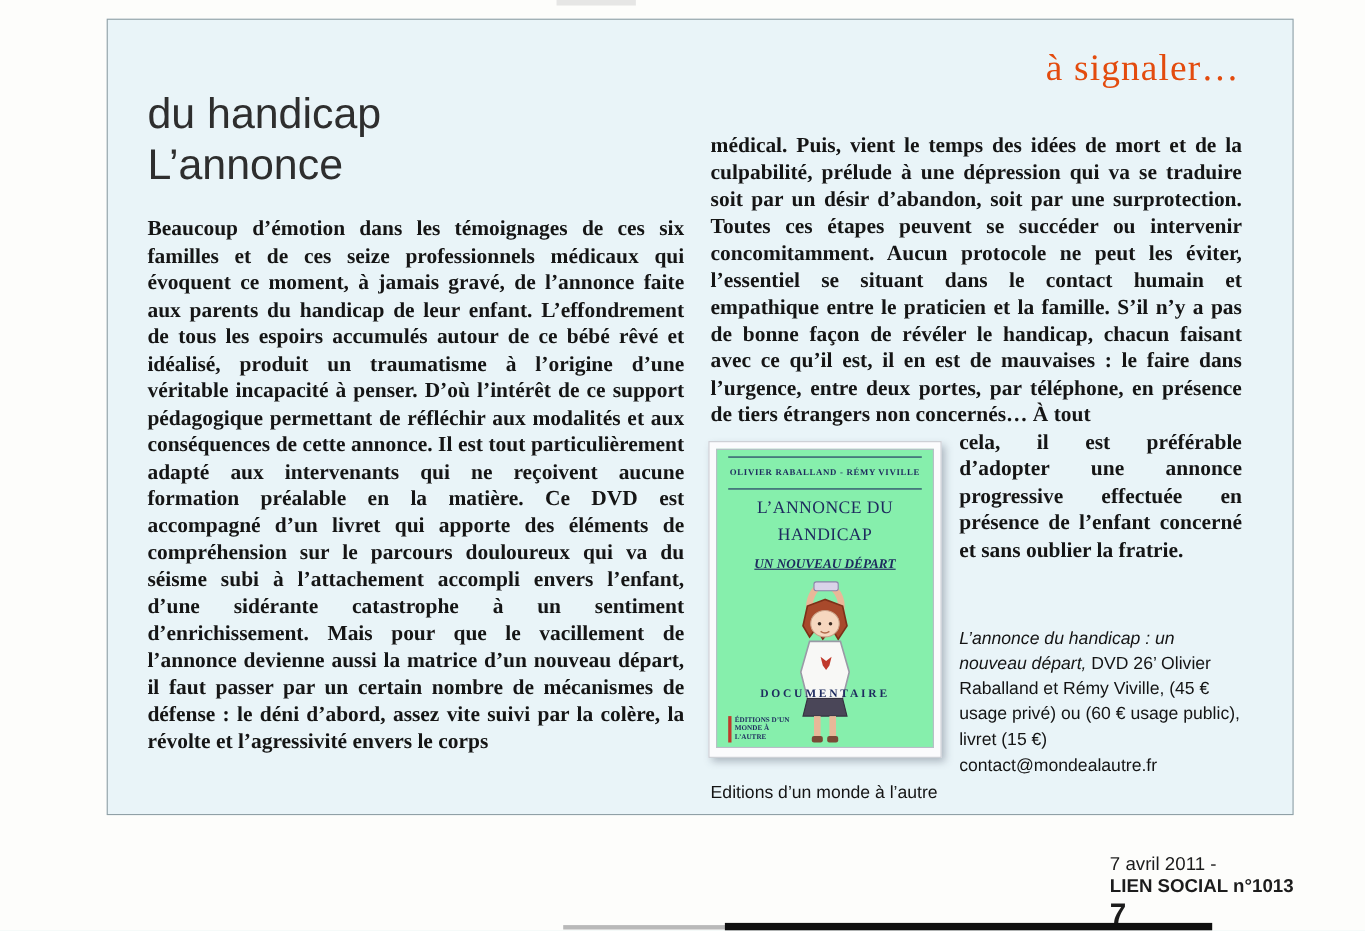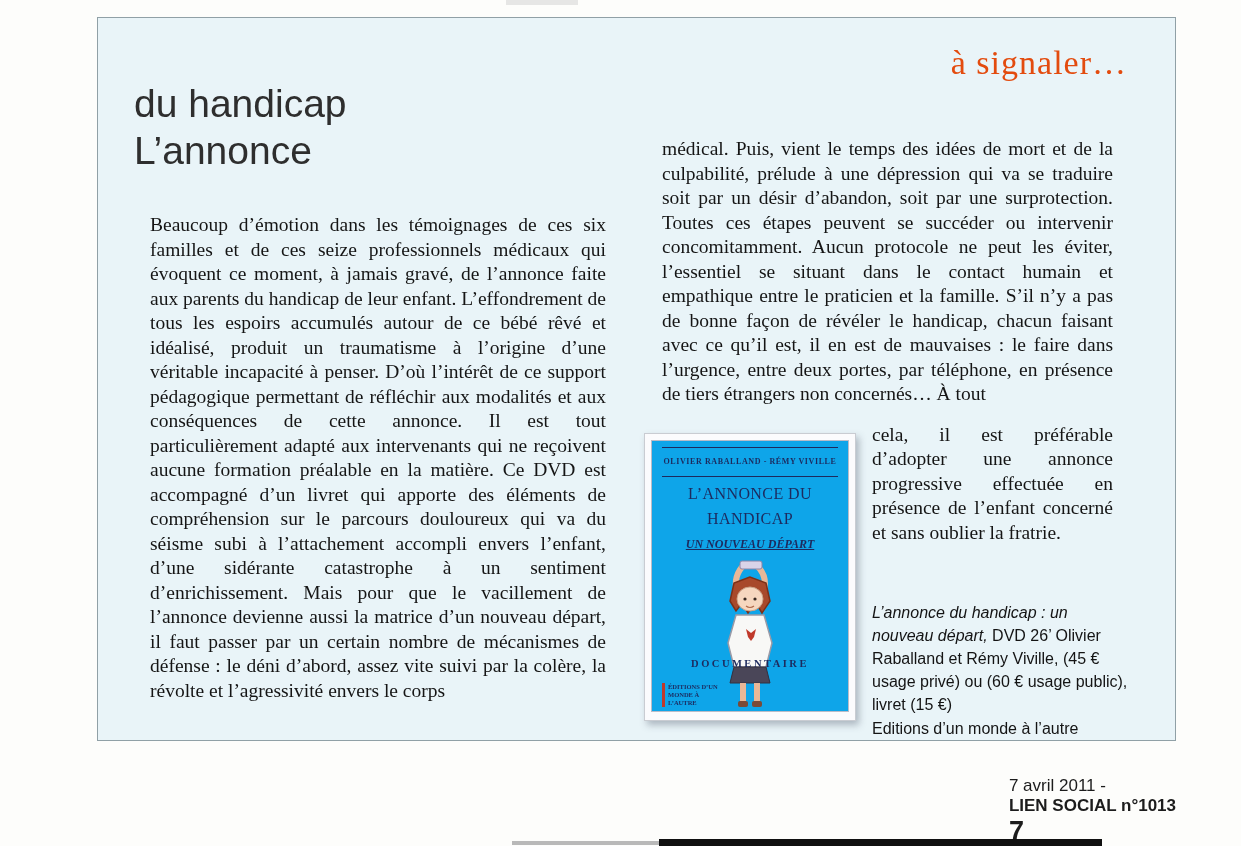--- a/index.html
+++ b/index.html
@@ -54,33 +54,33 @@
   .left-col {
     position: absolute;
     left: 36px; top: 179px;
     width: 488px;
   }
   .right-col {
     position: absolute;
     left: 548px; top: 103px;
     width: 483px;
   }
-  .right-col p, .left-col p { margin: 16px; }
+  .right-col p, .left-col p { margin: 0; font-weight: bold; }
 
   .dvd-photo {
     float: left;
     width: 198px;
     margin: 10px 16px 0 -2px;
     background: #fbfbfd;
     padding: 6px 6px 8px 6px;
     border: 1px solid #c9ccd2;
     box-shadow: 3px 4px 7px rgba(60,70,90,0.35);
   }
   .dvd-cover {
-    background: #0ea5e9;
+    background: #86efac;
     border: 1px solid #babcc8;
     height: 272px;
     box-sizing: border-box;
     padding-top: 6px;
     text-align: center;
     position: relative;
     font-family: "Liberation Serif", serif;
     color: #1d2a5e;
   }
   .dvd-authors {
@@ -217,22 +217,22 @@
             </svg>
             <div class="dvd-genre">DOCUMENTAIRE</div>
             <div class="dvd-publisher">Éditions d’un monde à l’autre</div>
           </div>
         </div>
 
         <p>cela, il est préférable d’adopter une annonce progressive effectuée en présence de l’enfant concerné et sans oublier la fratrie.</p>
 
         <div class="caption">
           <span class="cap-title">L’annonce du handicap : un nouveau départ,</span><span> DVD 26’ Olivier Raballand et Rémy Viville, (45 € usage privé) ou (60 € usage public), livret (15 €)</span>
+          <div class="cap-line">contact@mondealautre.fr</div>
           <div class="cap-line">Editions d’un monde à l’autre</div>
-          <div class="cap-line">contact@mondealautre.fr</div>
         </div>
 
       </div>
     </div>
 
   </div>
 
   <div class="footer">
     <span>7 avril 2011 - </span>
     <span class="footer-bold">LIEN SOCIAL n°1013</span>

